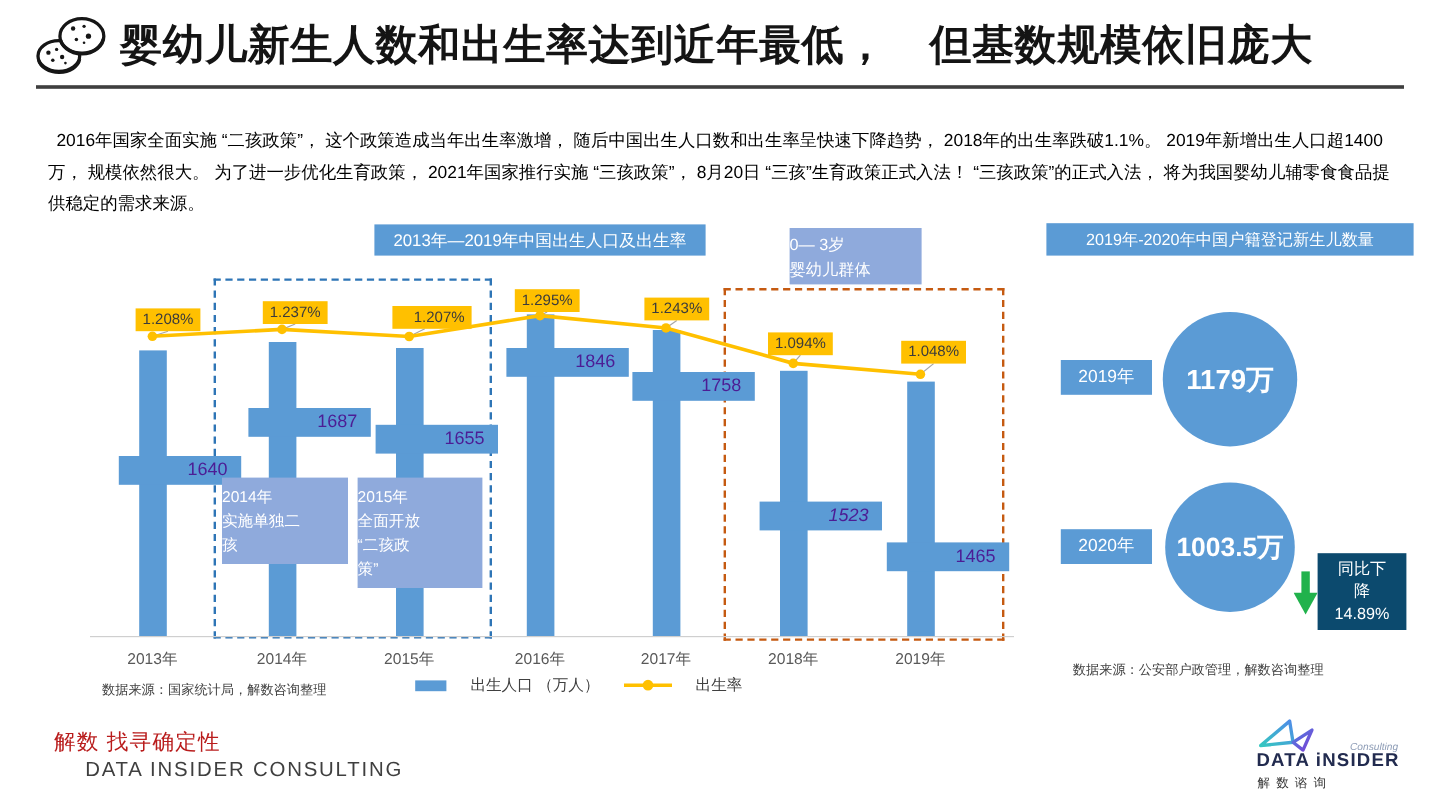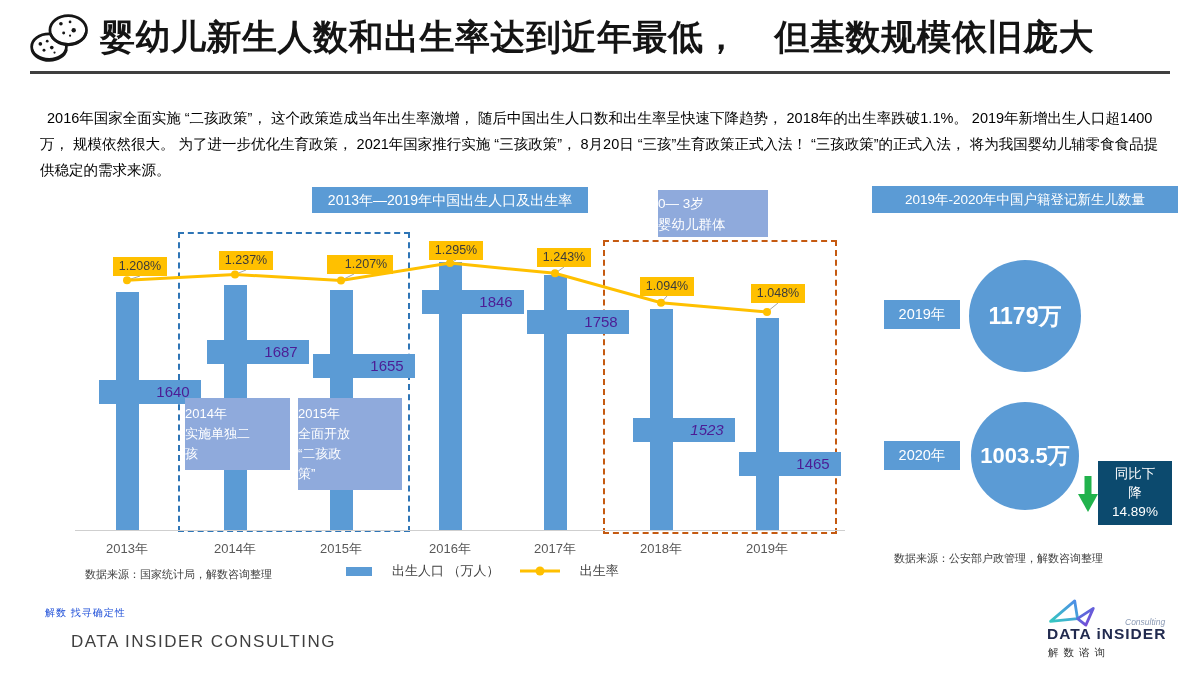--- a/index.html
+++ b/index.html
@@ -47,21 +47,21 @@
   .yr1{top:120px;} .yr2{top:261px;}
   .circle{position:absolute;background:#5B9BD5;border-radius:50%;color:#fff;font-weight:700;
           display:flex;align-items:center;justify-content:center;}
   .c1{left:109px;top:80px;width:112px;height:112px;font-size:23px;}
   .c2{left:111px;top:222px;width:108px;height:108px;font-size:22px;}
   .badge{position:absolute;left:238px;top:256px;width:74px;height:61px;background:#0c4a6e;color:#fff;
          font-size:13.5px;line-height:19px;text-align:center;white-space:pre-line;padding-top:3px;margin-top:25px;}
   .arrow-svg{position:absolute;left:218px;top:296px;}
   #right-panel .src{left:34px;top:371px;}
   
-  .tagline{position:absolute;left:45px;top:606px;font-size:10px;color:#1d4ed8;letter-spacing:1px;}
+  .tagline{position:absolute;left:45px;top:606px;font-size:18px;color:#b91c1c;letter-spacing:1px;}
   .company{position:absolute;left:46px;top:632px;font-size:17px;color:#3f3f3f;letter-spacing:1.5px;margin-left:25px;}
   .logo{position:absolute;left:1045px;top:597px;width:145px;height:72px;}
   .logo .consulting{position:absolute;left:80px;top:20px;font-size:8.5px;font-style:italic;color:#8c9bb5;}
   .logo .brand{position:absolute;left:2px;top:28px;font-size:15.5px;font-weight:700;color:#222B4F;letter-spacing:1px;white-space:nowrap;text-align:right;}
   .logo .logo-cn{position:absolute;left:3px;top:49px;font-size:10.5px;color:#333;letter-spacing:5px;white-space:nowrap;}
 </style>
 </head>
 <body>
 
 <div class="page">

